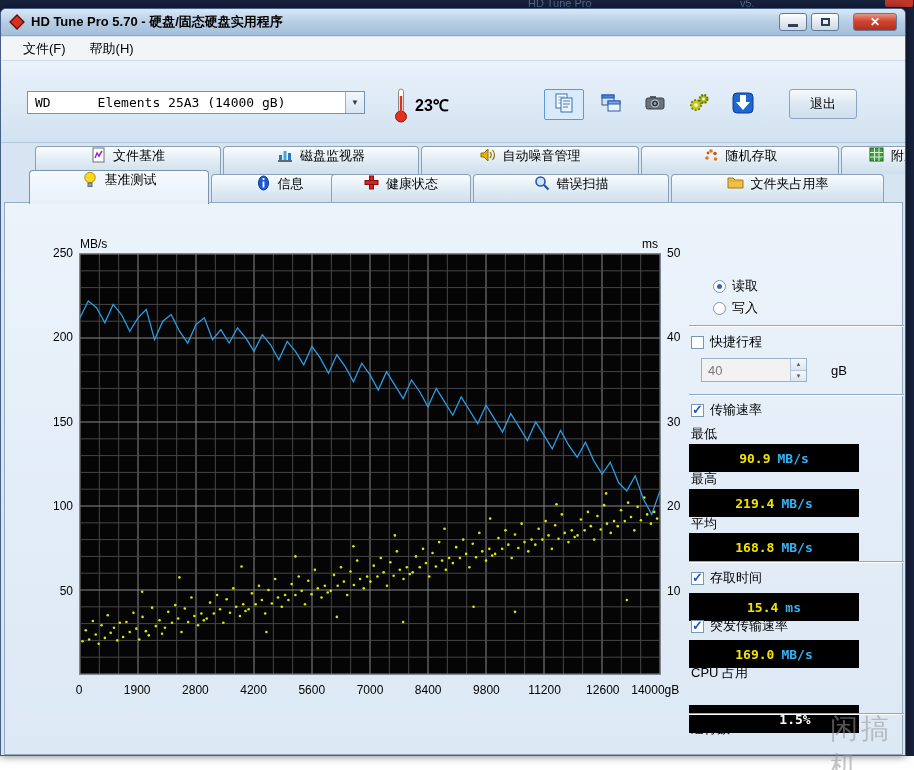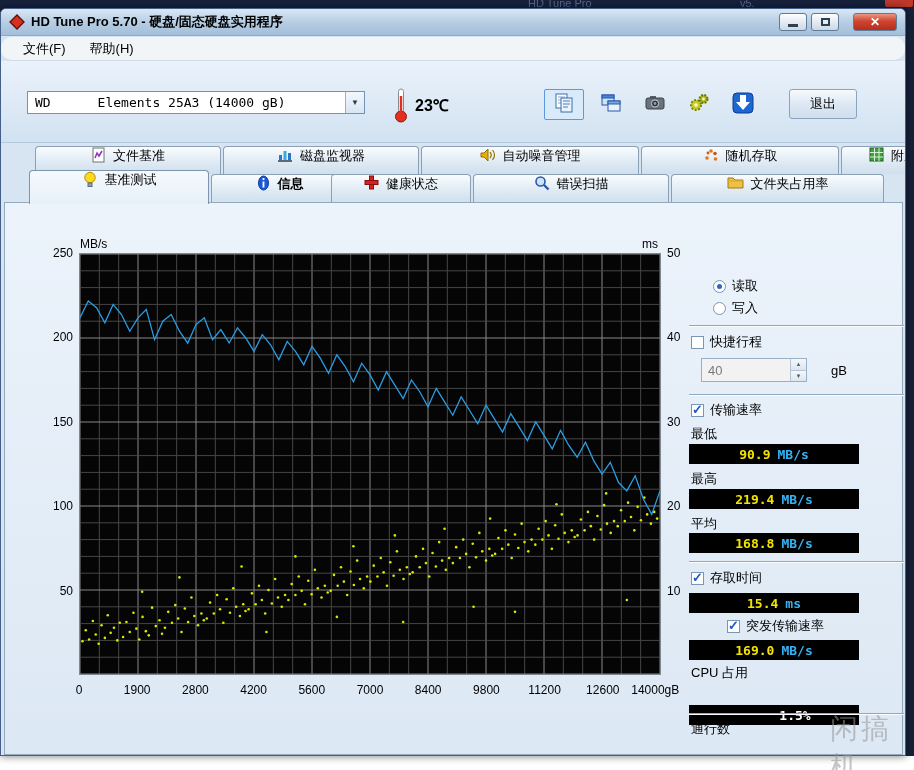--- a/index.html
+++ b/index.html
@@ -46,21 +46,21 @@
   .winbtn .max-box { width:9px; height:8px; border:2px solid #2e3f52; }
   .winbtn.close {
     width:44px; margin-left:10px;
     background:linear-gradient(#e89684,#d0442f 45%,#b52f1d);
     color:#fff; font-weight:bold; font-size:12px;
   }
 
   .menubar {
     position:absolute; left:0; top:28px; width:100%; height:24px;
     background:#f2f5f8; border-bottom:1px solid #d3dce5;
-    display:flex; align-items:center; padding-left:10px;border-radius:11px;
+    display:flex; align-items:center; padding-left:10px;
   }
   .menu-item { font-size:13px; padding:3px 12px; }
 
   .toolbar-area {
     position:absolute; left:0; top:52px; width:100%; height:82px;
     background:linear-gradient(#eaf2fb,#d2e2f1);
     border-bottom:1px solid #b3c8dc;
   }
 
   .combo {
@@ -141,21 +141,21 @@
     position:absolute; left:700px; top:349px; width:106px; height:24px; z-index:3;
     background:#f2f2f2; border:1px solid #9ab0c4; display:flex;
   }
   .spin-val { flex:1; font-size:13px; color:#7a7a7a; display:flex; align-items:center; padding-left:6px; }
   .spin-btns { width:16px; border-left:1px solid #b5c5d4; display:flex; flex-direction:column; }
   .spin-btns div { flex:1; display:flex; align-items:center; justify-content:center;
                    font-size:6px; color:#55606c; background:linear-gradient(#f5f8fb,#dbe5ee); }
   .spin-btns div:first-child { border-bottom:1px solid #b5c5d4; }
 
   .valuebox {
-    position:absolute; left:688px; width:170px; height:20px; z-index:3;
+    position:absolute; left:688px; width:170px; height:28px; z-index:3;
     background:#000; display:flex; align-items:center; justify-content:center; gap:7px;
     font-family:"DejaVu Sans Mono", monospace; font-size:13px; font-weight:bold;
   }
   .valuebox .num { color:#f2e400; }
   .valuebox .unit { color:#35b2f2; }
   .valuebox .plain { color:#ffffff; }
 </style>
 </head>
 <body>
 
@@ -311,21 +311,21 @@
 
   <div class="tab front-row active" style="left:28px; width:180px;">
     <span>
       <svg width="16" height="17" viewBox="0 0 16 17">
           <circle cx="8" cy="6.5" r="5.2" fill="#ffd820" stroke="#b09000"></circle>
           <rect x="6" y="12" width="4" height="3.5" fill="#90a0b0" stroke="#606c78"></rect>
         </svg>
     </span>
     <span>基准测试</span>
   </div>
-  <div class="tab front-row" style="left:210px; width:137px;font-weight:bold;">
+  <div class="tab front-row" style="left:210px; width:137px;">
     <span>
       <svg width="15" height="16" viewBox="0 0 15 16">
           <ellipse cx="7.5" cy="8" rx="5" ry="7" fill="#1a5ad8" stroke="#0c3c9c"></ellipse>
           <rect x="6.6" y="3" width="1.8" height="2" fill="#fff"></rect>
           <rect x="6.6" y="6.5" width="1.8" height="6" fill="#fff"></rect>
         </svg>
     </span>
     <span>信息</span>
   </div>
   <div class="tab front-row" style="left:330px; width:140px;">
@@ -700,21 +700,21 @@
 
   <div class="ctrl-row" style="left:690px; top:560px;">
     <span class="cb checked"></span>
     <span>存取时间</span>
   </div>
   <div class="valuebox" style="top:584px;">
     <span class="num">15.4</span>
     <span class="unit">ms</span>
   </div>
 
-  <div class="ctrl-row" style="left:690px; top:608px;margin-left:36px;">
+  <div class="ctrl-row" style="left:690px; top:608px;">
     <span class="cb checked"></span>
     <span>突发传输速率</span>
   </div>
   <div class="valuebox" style="top:631px;">
     <span class="num">169.0</span>
     <span class="unit">MB/s</span>
   </div>
 
   <span class="rp-label" style="left:690px; top:655px;">CPU 占用</span>
   <div class="valuebox" style="top:696px;padding-left:42px;">

